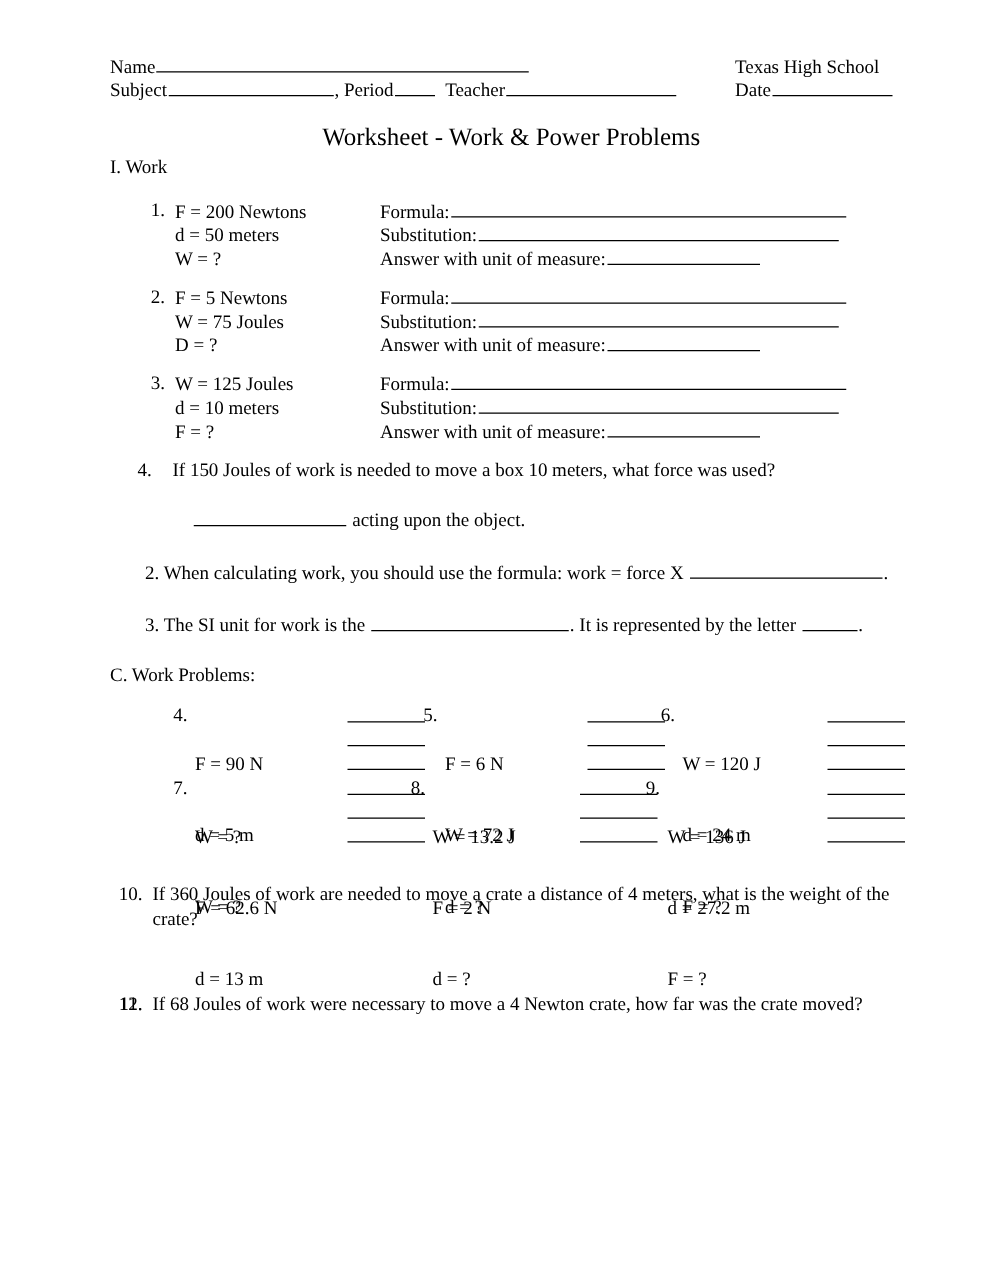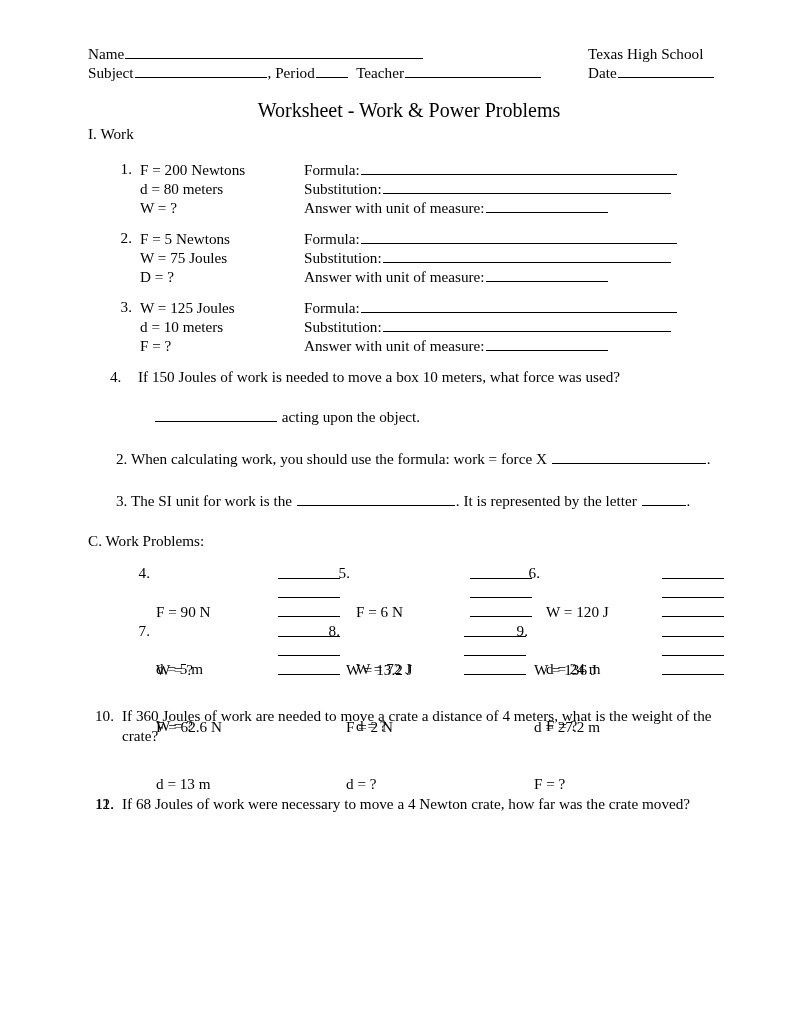--- a/index.html
+++ b/index.html
@@ -175,21 +175,21 @@
     <div class="title">Worksheet - Work &amp; Power Problems</div>
 
     <div class="sec">I.  Work</div>
 
     <div class="samples">
 
       <div class="sample">
         <div class="num">1.</div>
         <div class="givens">
           <div>F = 200 Newtons</div>
-          <div>d = 80 meters</div>
+          <div>d = 50 meters</div>
           <div>W = ?</div>
         </div>
         <div class="fields">
           <div class="fieldrow"><span class="lbl">Formula:</span><span class="blank" style="width:316px"></span></div>
           <div class="fieldrow"><span class="lbl">Substitution:</span><span class="blank" style="width:288px"></span></div>
           <div class="fieldrow"><span class="lbl">Answer with unit of measure:</span><span class="blank" style="width:122px"></span></div>
         </div>
       </div>
 
       <div class="sample">

